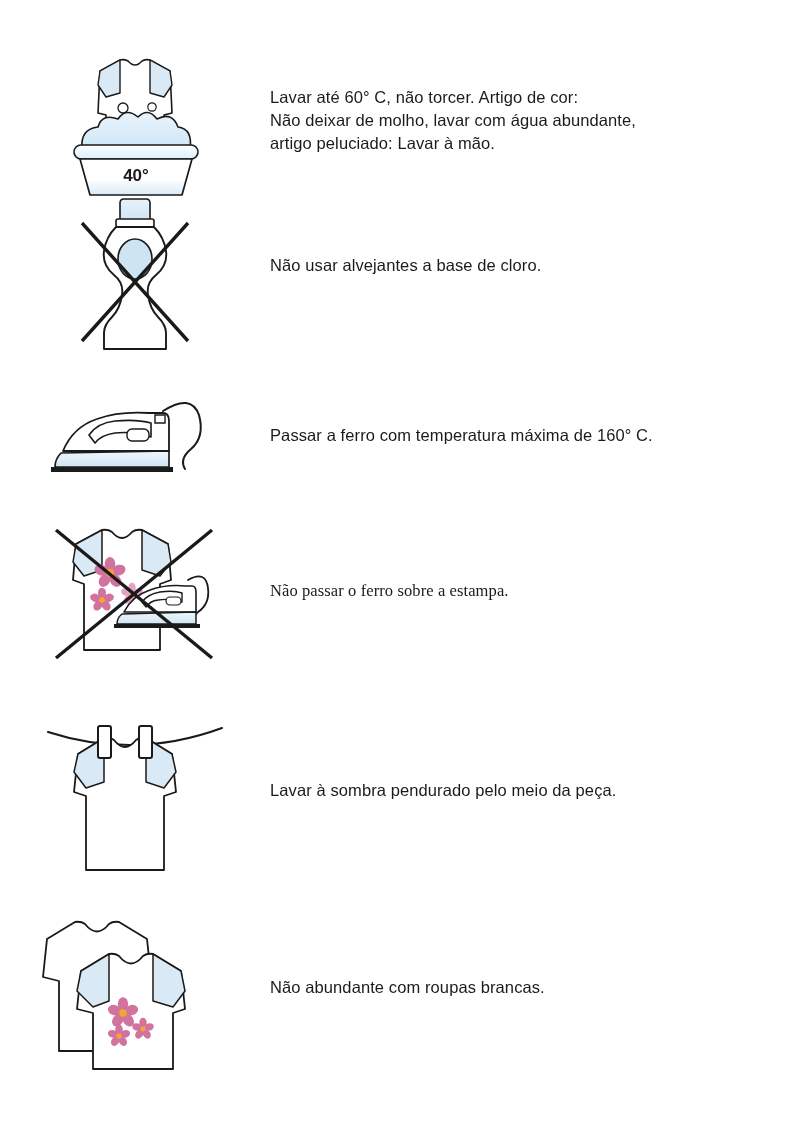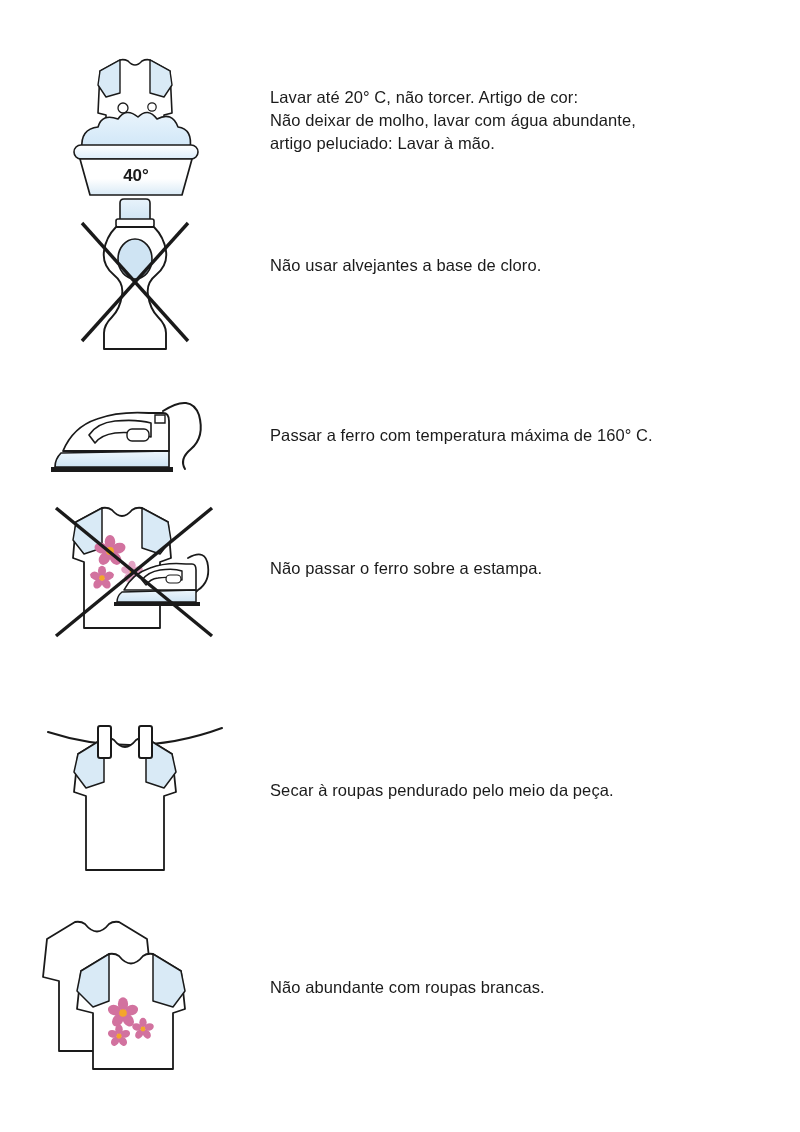--- a/index.html
+++ b/index.html
@@ -44,21 +44,21 @@
     color: #1b1b1b;
     white-space: pre-line;
     letter-spacing: 0.1px;
   }
   svg { display: block; overflow: visible; }
 
   
   #row-wash      { top: 40px;  height: 160px; }
   #row-bleach    { top: 188px; height: 155px; }
   #row-iron      { top: 385px; height: 100px; }
-  #row-noiron    { top: 493px; height: 150px; }
+  #row-noiron    { top: 515px; height: 150px; font-family: Liberation Serif, serif; }
   #row-dry       { top: 695px; height: 190px; }
   #row-nomix     { top: 900px; height: 175px; }
 </style>
 </head>
 <body>
 
 <div class="care-sheet">
 
   <div class="care-row" id="row-wash">
     <div class="icon-cell">
@@ -93,21 +93,21 @@
         <path d="M22 104 Q20 84 38 82 Q42 68 58 74 Q66 62 78 72 Q88 62 97 74 Q112 66 118 82 Q133 84 130 104 Z" fill="url(#gFoam)" stroke="#1a1a1a" stroke-width="1.6" stroke-linejoin="round"></path>
 
         <rect x="14" y="100" width="124" height="14" rx="7" fill="url(#gRim)" stroke="#1a1a1a" stroke-width="1.6"></rect>
 
         <path d="M20 114 L132 114 L122 150 L30 150 Z" fill="url(#gWash)" stroke="#1a1a1a" stroke-width="1.7" stroke-linejoin="round"></path>
 
         <text x="76" y="136" text-anchor="middle" font-family="Liberation Sans, sans-serif" font-size="17" font-weight="bold" fill="#1a1a1a">40°</text>
       </svg>
     </div>
     <div class="text-cell">
-      <div class="care-text">Lavar até 20° C, não torcer. Artigo de cor:
+      <div class="care-text">Lavar até 60° C, não torcer. Artigo de cor:
 Não deixar de molho, lavar com água abundante,
 artigo peluciado: Lavar à mão.</div>
     </div>
   </div>
 
   <div class="care-row" id="row-bleach">
     <div class="icon-cell">
       <svg width="150" height="150" viewBox="0 0 150 150">
         <defs>
           <linearGradient id="gCap" x1="0" y1="0" x2="0" y2="1">
@@ -236,21 +236,21 @@
           <path d="M38 56 L64 40 Q70 39 74 42 Q85 56 96 42 Q100 39 106 40 L132 56 L136 94 L124 98 L124 172 L46 172 L46 98 L34 94 Z" fill="#ffffff" stroke="#1a1a1a" stroke-width="1.8" stroke-linejoin="round"></path>
           <path d="M38 56 L64 40 L64 84 L46 90 L34 74 Z" fill="#d9eaf6" stroke="#1a1a1a" stroke-width="1.5" stroke-linejoin="round"></path>
           <path d="M132 56 L106 40 L106 84 L124 90 L136 74 Z" fill="#d9eaf6" stroke="#1a1a1a" stroke-width="1.5" stroke-linejoin="round"></path>
         </g>
 
         <rect x="58" y="28" width="13" height="32" rx="2" fill="#ffffff" stroke="#1a1a1a" stroke-width="2"></rect>
         <rect x="99" y="28" width="13" height="32" rx="2" fill="#ffffff" stroke="#1a1a1a" stroke-width="2"></rect>
       </svg>
     </div>
     <div class="text-cell">
-      <div class="care-text">Secar à roupas pendurado pelo meio da peça.</div>
+      <div class="care-text">Lavar à sombra pendurado pelo meio da peça.</div>
     </div>
   </div>
 
   <div class="care-row" id="row-nomix">
     <div class="icon-cell">
       <svg width="200" height="165" viewBox="0 0 200 165">
 
         <g>
           <path d="M12 34 L40 17 Q46 16 50 19 Q62 34 74 19 Q78 16 84 17 L112 34 L116 72 L104 76 L104 146 L24 146 L24 76 L8 72 Z" fill="#ffffff" stroke="#1a1a1a" stroke-width="1.8" stroke-linejoin="round"></path>
         </g>

